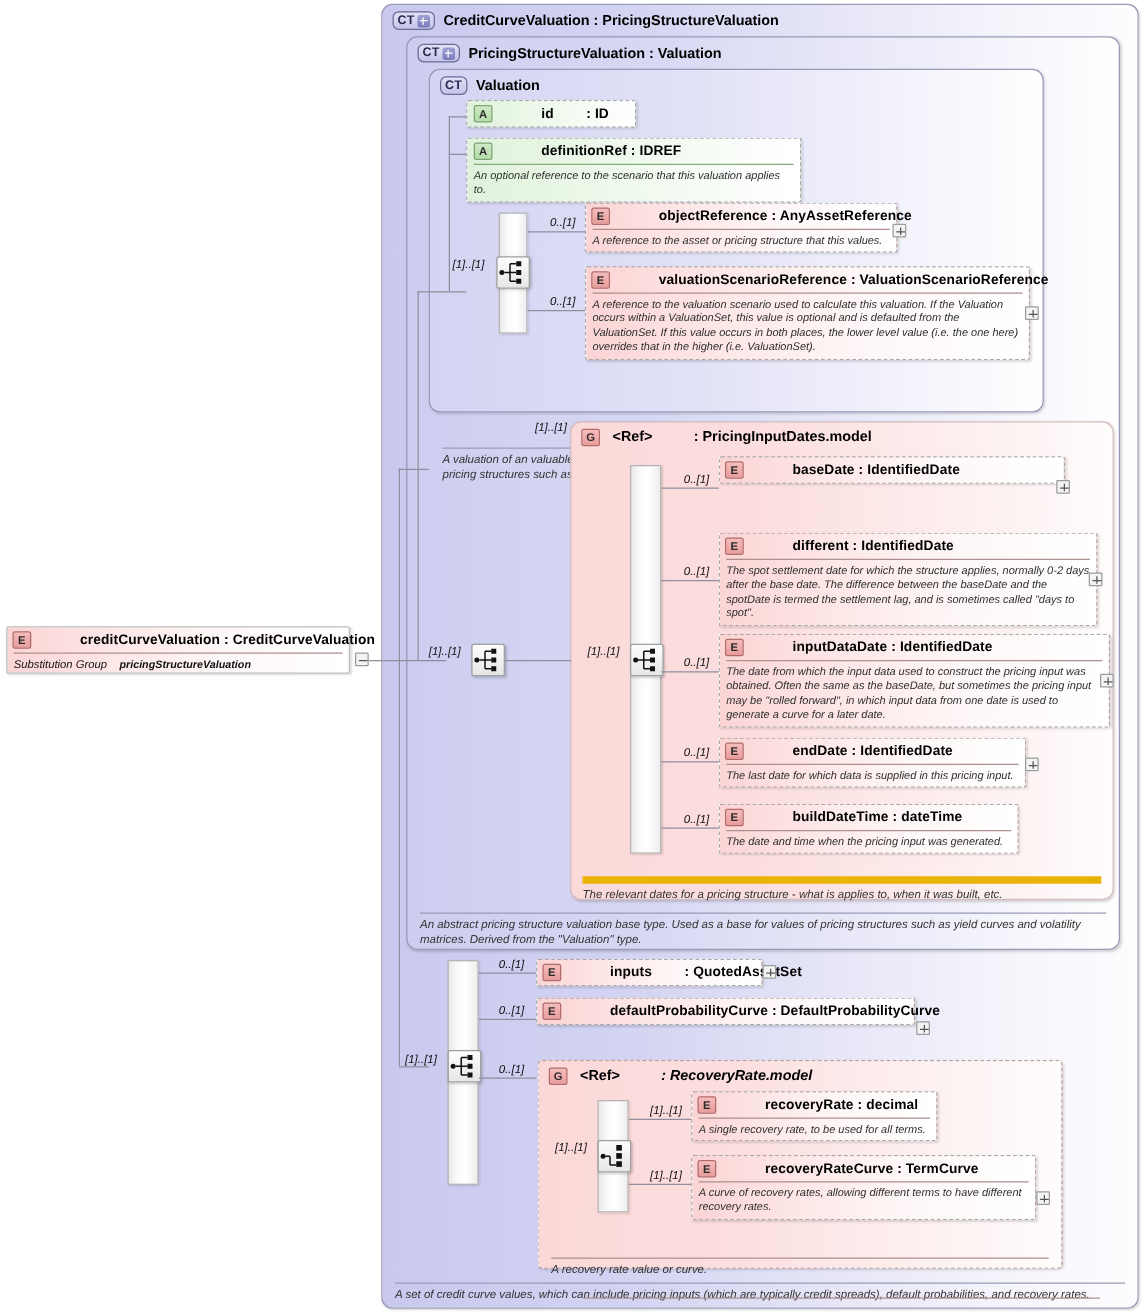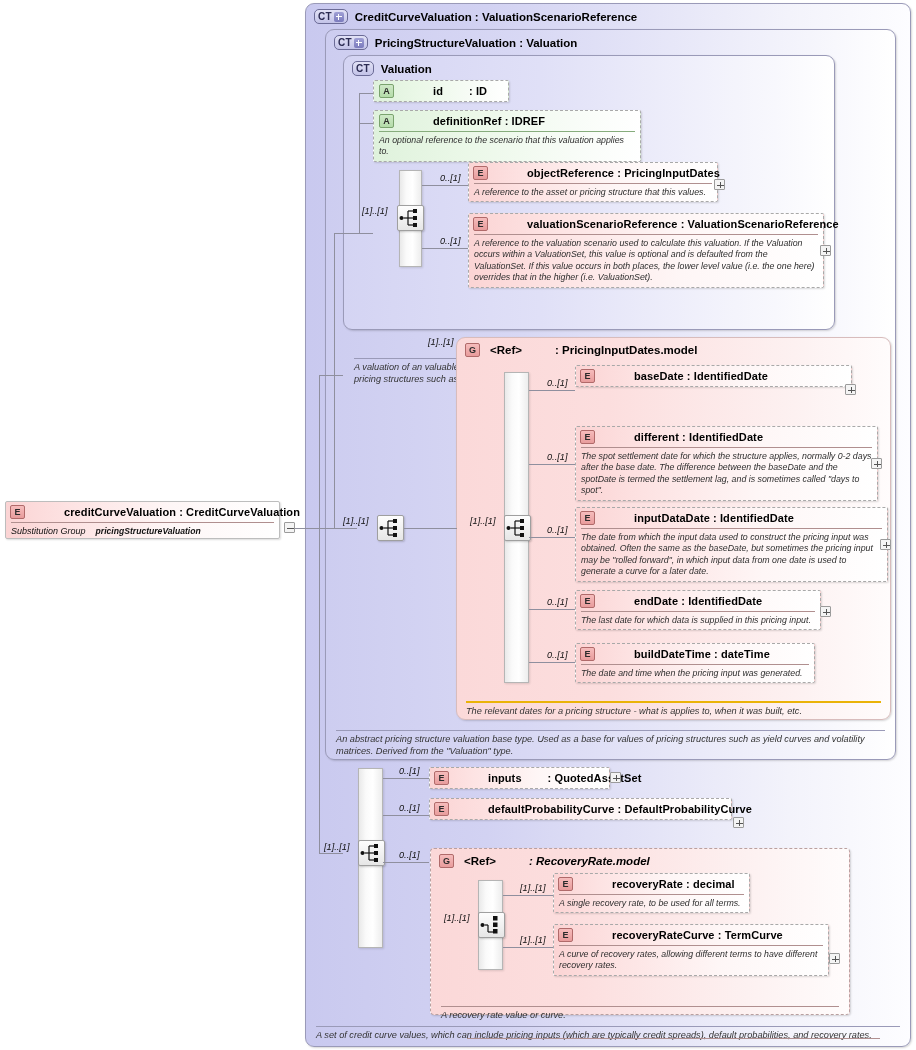--- a/index.html
+++ b/index.html
@@ -154,21 +154,21 @@
   }
 </style>
 </head>
 <body>
 
 <div id="stage">
 
   <div class="ctbox purple" style="left:305px; top:3px; width:606px; height:1044px;">
     <div class="ct-head">
       <span class="badge">CT<span class="plus"></span></span>
-      <span class="ct-title">CreditCurveValuation : ValuationScenarioReference</span>
+      <span class="ct-title">CreditCurveValuation : PricingStructureValuation</span>
     </div>
     <div class="ct-desc" style="top:1022px;">A set of credit curve values, which can include pricing inputs (which are typically credit spreads), default probabilities, and recovery rates.</div>
   </div>
 
   <div class="ctbox purple2" style="left:325px; top:29px; width:571px; height:731px;">
     <div class="ct-head">
       <span class="badge">CT<span class="plus"></span></span>
       <span class="ct-title">PricingStructureValuation : Valuation</span>
     </div>
     <div class="ct-desc" style="top:700px;">An abstract pricing structure valuation base type. Used as a base for values of pricing structures such as yield curves and volatility matrices. Derived from the "Valuation" type.</div>
@@ -220,21 +220,21 @@
 
   <div class="ln lnh" style="left:422px; top:185px; width:46px;"></div>
   <div class="ln lnh" style="left:422px; top:248px; width:46px;"></div>
 
   <div class="card" style="left:440px; top:173px;">0..[1]</div>
   <div class="card" style="left:440px; top:236px;">0..[1]</div>
 
   <div class="node elem" style="left:468px; top:162px; width:250px;">
     <div class="node-head">
       <span class="nbadge e">E</span>
-      <span class="ntext">objectReference : PricingInputDates</span>
+      <span class="ntext">objectReference : AnyAssetReference</span>
     </div>
     <div class="n-desc">A reference to the asset or pricing structure that this values.</div>
   </div>
   <div class="toggle plus" style="left:714px; top:179px;"></div>
 
   <div class="node elem" style="left:468px; top:213px; width:356px;">
     <div class="node-head">
       <span class="nbadge e">E</span>
       <span class="ntext">valuationScenarioReference : ValuationScenarioReference</span>
     </div>
@@ -243,21 +243,21 @@
   <div class="toggle plus" style="left:820px; top:245px;"></div>
 
   <div class="ctbox pink" style="left:456px; top:337px; width:435px; height:383px;">
     <div class="ct-head">
       <span class="nbadge g">G</span>
       <span class="ct-title" style="margin-left:3px;">&lt;Ref&gt;</span>
       <span class="ct-title" style="margin-left:26px;">: PricingInputDates.model</span>
     </div>
     <div class="ct-desc" style="top:700px;"></div>
   </div>
-  <div class="ct-desc" style="left:466px; width:415px; top:701px; border-top:2px solid #eab308;">The relevant dates for a pricing structure - what is applies to, when it was built, etc.</div>
+  <div class="ct-desc" style="left:466px; width:415px; top:701px; border-top:6px solid #eab308;">The relevant dates for a pricing structure - what is applies to, when it was built, etc.</div>
   <div class="card" style="left:428px; top:337px;">[1]..[1]</div>
 
   <div class="rail" style="left:504px; top:372px; width:25px; height:311px;"></div>
   <div class="comp" style="left:504px; top:515px; width:27px; height:26px;">
     <svg width="25" height="24" viewBox="0 0 25 24" aria-hidden="true">
       <circle cx="3.5" cy="12" r="2" fill="#111"></circle>
       <line x1="5.5" y1="12" x2="10" y2="12" stroke="#111" stroke-width="1.2"></line>
       <line x1="10" y1="5" x2="10" y2="19" stroke="#111" stroke-width="1.2"></line>
       <line x1="10" y1="5" x2="15" y2="5" stroke="#111" stroke-width="1.2"></line>
       <line x1="10" y1="12" x2="15" y2="12" stroke="#111" stroke-width="1.2"></line>

